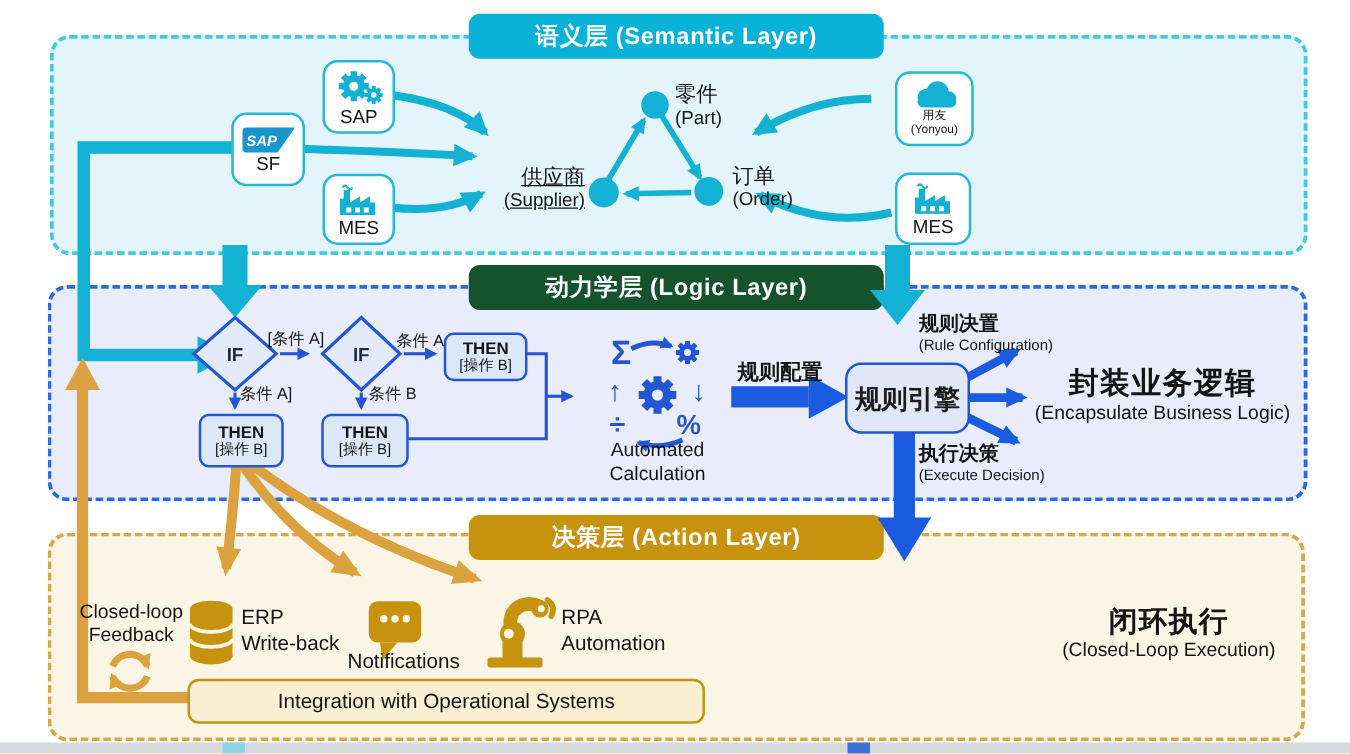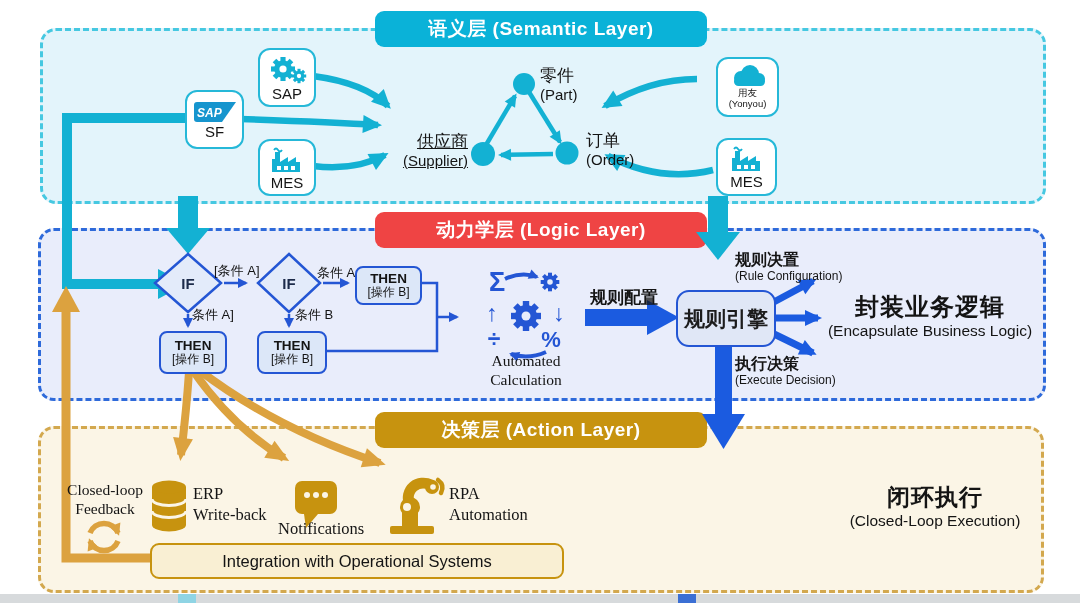--- a/index.html
+++ b/index.html
@@ -5,21 +5,21 @@
   html,body{margin:0;padding:0;background:#fff;}
   #stage{position:relative;width:1080px;height:603px;background:#ffffff;overflow:hidden;
          font-family:"Liberation Sans","DejaVu Sans",sans-serif;color:#141414;}
   .layer{position:absolute;border-radius:16px;z-index:1;}
   .layer.semantic{left:40px;top:28px;width:1000px;height:170px;background:#e3f4fb;border:3px dashed #46c8e1;}
   .layer.logic{left:38px;top:228px;width:1002px;height:167px;background:#e9edfb;border:3px dashed #2e6ada;}
   .layer.action{left:38px;top:426px;width:1000px;height:161px;background:#fbf5e6;border:3px dashed #d3a84e;}
   .banner{position:absolute;left:375px;width:332px;height:36px;border-radius:9px;z-index:2;
           display:flex;align-items:center;justify-content:center;color:#fff;font-size:19px;font-weight:600;letter-spacing:.5px;}
   .banner.semantic{top:11px;background:#0ab2d8;}
-  .banner.logic{top:212px;background:#ef4444;}
+  .banner.logic{top:212px;background:#14532d;}
   .banner.action{top:412px;background:#c7930f;}
   #arrows{position:absolute;left:0;top:0;z-index:3;}
   .iconbox{position:absolute;z-index:4;background:#fff;border:2.5px solid #25b8d8;border-radius:12px;
            display:flex;flex-direction:column;align-items:center;justify-content:center;gap:1px;}
   .iconbox .lbl{font-size:15px;font-weight:500;line-height:1;}
   .iconbox .lbl.tiny{font-size:9.5px;text-align:center;line-height:1.15;}
   .tri-label{position:absolute;z-index:4;line-height:1.15;}
   .tri-label .cn{font-size:17px;}
   .tri-label .en{font-size:15px;}
   .bigtitle{position:absolute;z-index:4;text-align:center;line-height:1.2;}
@@ -29,21 +29,21 @@
            display:flex;flex-direction:column;align-items:center;justify-content:center;line-height:1.15;}
   .thenbox .l1{font-size:13.5px;font-weight:600;}
   .thenbox .l2{font-size:12px;}
   .condlbl{position:absolute;z-index:4;font-size:13px;font-weight:500;white-space:nowrap;}
   .caption{position:absolute;z-index:4;line-height:1.2;}
   .caption .cn{font-size:16px;font-weight:600;}
   .caption .en{font-size:12px;}
   .enginebox{position:absolute;left:676px;top:290px;width:96px;height:53px;z-index:4;background:#e0e7f6;
              border:2.5px solid #2456d4;border-radius:13px;display:flex;align-items:center;justify-content:center;
              font-size:21px;font-weight:600;color:#1c1c1c;}
-  .plain{position:absolute;z-index:4;line-height:1.25;font-size:16.5px;font-weight:500;font-family:Liberation Serif, serif;}
+  .plain{position:absolute;z-index:4;line-height:1.25;font-size:16.5px;font-weight:500;}
   .plain.center{text-align:center;}
   .integration{position:absolute;left:150px;top:543px;width:410px;height:32px;z-index:4;background:#f9efd3;
                border:2px solid #c7930f;border-radius:9px;display:flex;align-items:center;justify-content:center;
                font-size:16.5px;font-weight:500;}
   .edge-strip{position:absolute;left:0;top:594px;width:1080px;height:9px;background:#d7dadc;z-index:0;}
   .nub{position:absolute;top:594px;height:9px;width:18px;z-index:1;}
 </style>
 </head>
 <body>
 

